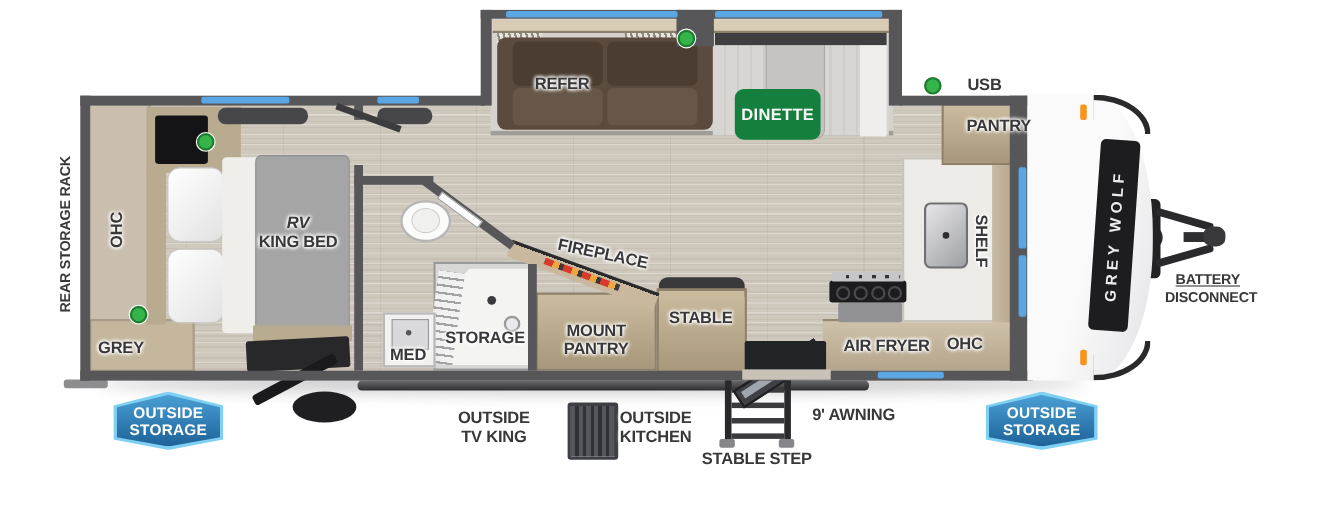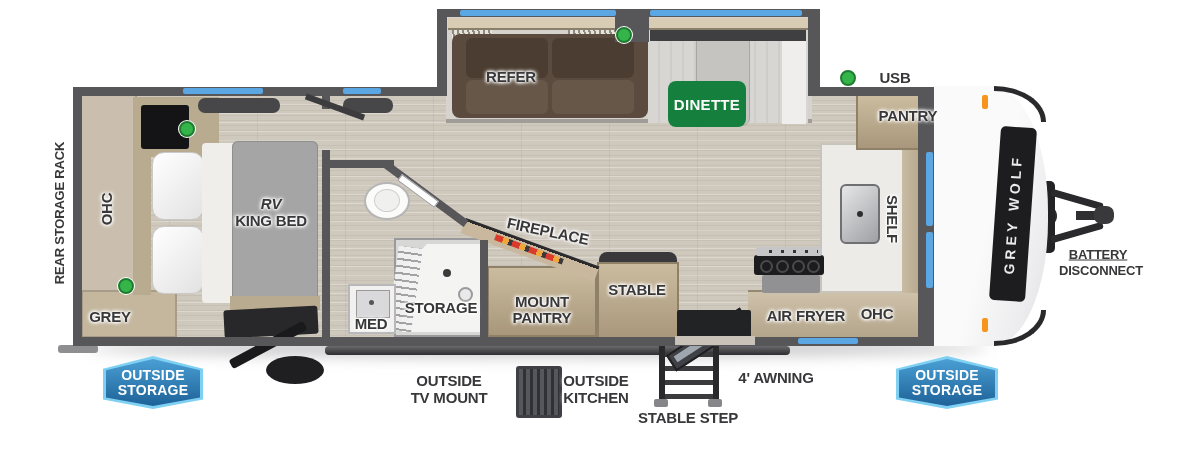--- a/index.html
+++ b/index.html
@@ -215,19 +215,19 @@
     <span>DINETTE</span>
   </div>
   <div class="lbl" style="left:875px;top:77px;margin-left:20px;">USB</div>
   <div class="lbl" style="left:908px;top:115px;">PANTRY</div>
   <div class="lbl vdn" style="left:892px;top:219px;">SHELF</div>
   <div class="lbl" style="left:806px;top:315px;">AIR FRYER</div>
   <div class="lbl" style="left:877px;top:313px;">OHC</div>
   <div class="lbl sm" style="left:1098px;top:254px;z-index:41;text-decoration:underline;">BATTERY</div>
   <div class="lbl sm" style="left:1101px;top:270px;z-index:41;">DISCONNECT</div>
   <div class="lbl" style="left:449px;top:380px;">OUTSIDE</div>
-  <div class="lbl" style="left:449px;top:397px;">TV MOUNT</div>
+  <div class="lbl" style="left:449px;top:397px;">TV KING</div>
   <div class="lbl" style="left:596px;top:380px;">OUTSIDE</div>
   <div class="lbl" style="left:596px;top:397px;">KITCHEN</div>
   <div class="lbl" style="left:688px;top:417px;">STABLE STEP</div>
-  <div class="lbl" style="left:776px;top:377px;">4' AWNING</div>
+  <div class="lbl" style="left:776px;top:377px;">9' AWNING</div>
 
 </div>
 
 </body></html>

